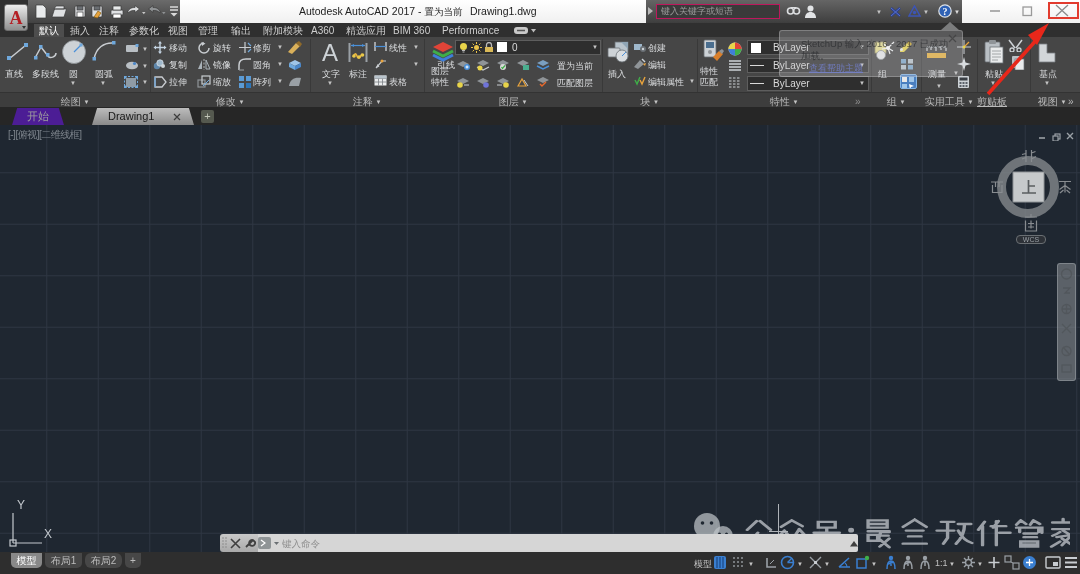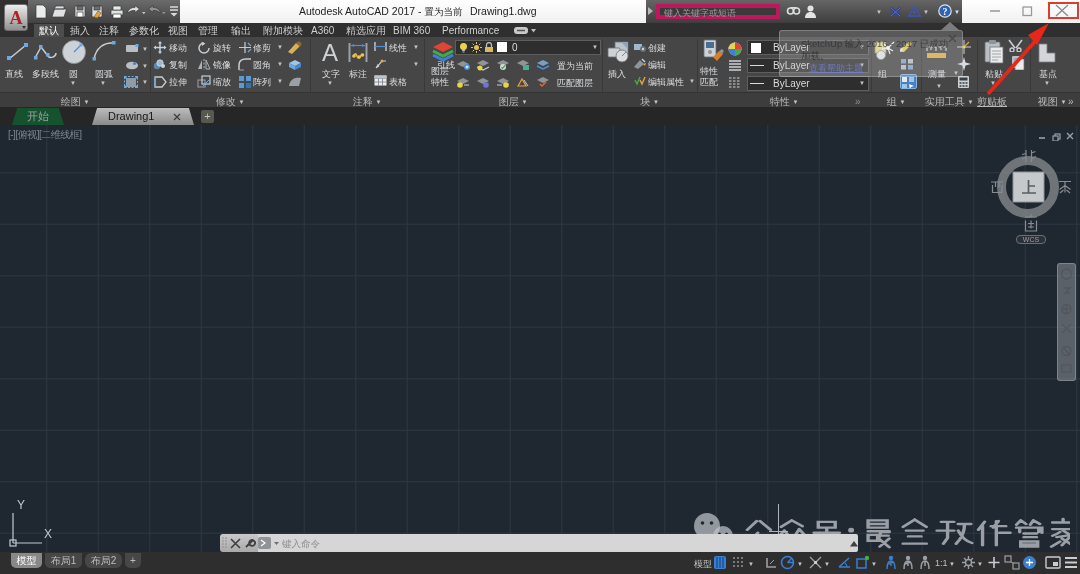--- a/index.html
+++ b/index.html
@@ -10,39 +10,39 @@
 
 
 #titlebar { left:0; top:0; width:1080px; height:23px; background:#303030; }
 #title-white { left:180px; top:0; width:466px; height:23px; background:linear-gradient(#ffffff,#f0f0f0); }
 #title-right-white { left:962px; top:0; width:118px; height:23px; background:linear-gradient(#ffffff,#f0f0f0); }
 #qat { left:28px; top:0; width:152px; height:23px; background:linear-gradient(#6b6b6b,#424242); }
 #title-tools { left:646px; top:0; width:316px; height:23px; background:linear-gradient(#656565,#3e3e3e); }
 #abtn { left:4px; top:4px; width:24px; height:27px; background:linear-gradient(#ececec,#8f8f8f); border:1px solid #6e6e6e; border-radius:3px; z-index:5; }
 .titletext { top:5px; font-size:11px; color:#222; white-space:nowrap; }
 .qic { position:absolute; top:3px; }
-#searchbox { left:656px; top:4px; width:124px; height:15px; background:#3a3a3a; border:4px solid #be185d; color:#9a9a9a; font-size:9px; line-height:13px; padding-left:4px;font-family:Liberation Mono, monospace; }
+#searchbox { left:656px; top:4px; width:124px; height:15px; background:#3a3a3a; border:1px solid #be185d; color:#9a9a9a; font-size:9px; line-height:13px; padding-left:4px; }
 .winbtn { position:absolute; top:0; width:30px; height:22px; color:#444; text-align:center; }
 
 
 #tabrow { left:0; top:23px; width:1080px; height:14px; background:#2f2f2f; }
 .rtab { position:absolute; top:1px; height:13px; line-height:13px; font-size:10px; color:#cfcfcf; white-space:nowrap; }
 
 
 #ribbon { left:0; top:37px; width:1080px; height:55px; background:#464646; }
 #panellabels { left:0; top:92px; width:1080px; height:15px; background:#3d3d3d; border-top:1px solid #333; }
 .plabel { position:absolute; top:2px; font-size:10px; color:#bababa; white-space:nowrap; }
 .rlabel { position:absolute; font-size:9px; color:#dbdddf; white-space:nowrap; }
 .dn { color:#c4c4c4; font-size:6px; vertical-align:1px; }
 .dd { position:absolute; font-size:6px; color:#c4c4c4; }
 
 
 #filetabs { left:0; top:107px; width:1080px; height:18px; background:#262626; }
 .ftab { position:absolute; top:1px; height:17px; font-size:11px; line-height:17px; }
-#tab-start { left:12px; width:52px; background:#14532d; color:#9f9f9f; text-align:center; clip-path:polygon(10% 0,90% 0,100% 100%,0 100%); }
+#tab-start { left:12px; width:52px; background:#4c1d95; color:#9f9f9f; text-align:center; clip-path:polygon(10% 0,90% 0,100% 100%,0 100%); }
 #tab-dwg { left:92px; width:102px; background:linear-gradient(#bcbcbc,#8a8a8a); color:#191919; padding-left:16px; clip-path:polygon(5% 0,95% 0,100% 100%,0 100%); }
 #tab-plus { left:201px; top:3px; width:13px; height:13px; background:#55594f; border-radius:2px; color:#c2c6b8; font-size:11px; line-height:12px; text-align:center; }
 
 
 #canvas { left:0; top:125px; width:1080px; height:427px; background:#1f2731;
   background-image:
     linear-gradient(to right, #2e3642 1px, transparent 1px),
     linear-gradient(to bottom, #2e3642 1px, transparent 1px);
   background-size:51.5px 51.5px;
   background-position:-5.25px -4.25px;

